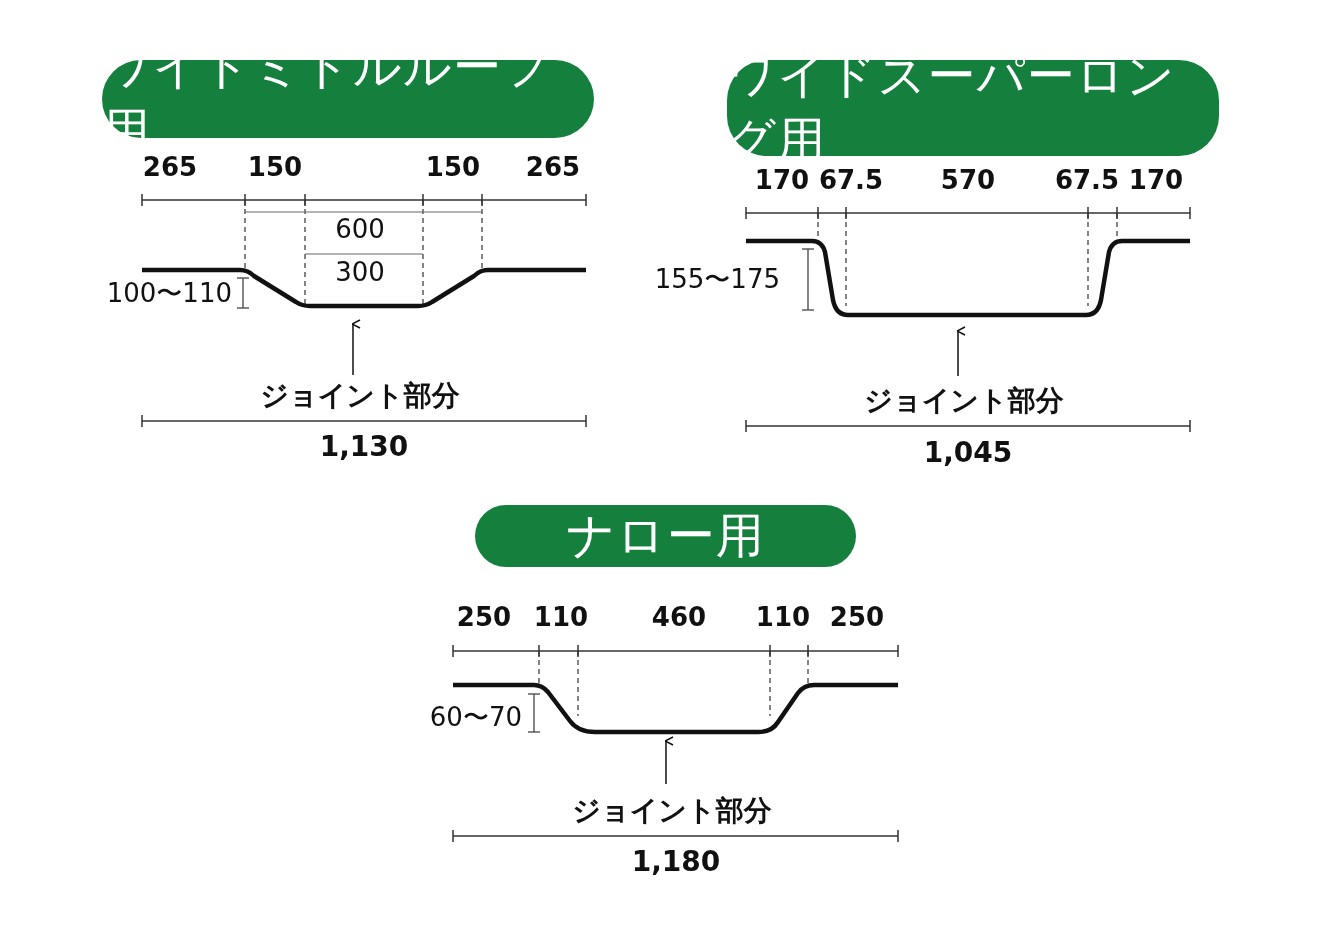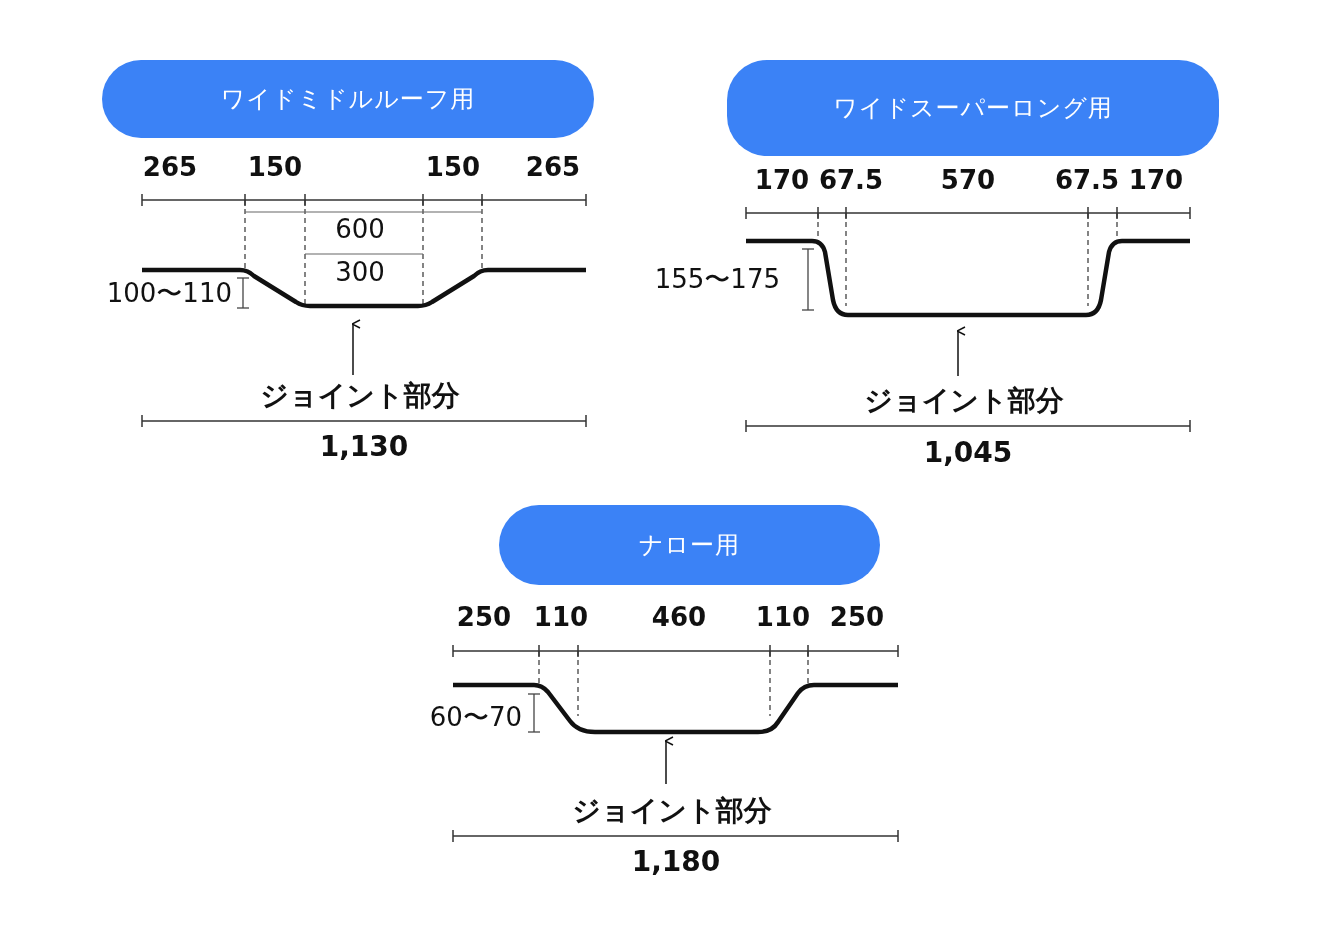--- a/index.html
+++ b/index.html
@@ -1,35 +1,35 @@
 <!DOCTYPE html>
 <html><head>
   <meta charset="utf-8">
   <style>
     html, body { margin: 0; padding: 0; background: #ffffff; }
     body { width: 1320px; height: 926px; position: relative; overflow: hidden;
            font-family: "DejaVu Sans", "Liberation Sans", sans-serif; color: #111; }
-    .pill { position: absolute; background: #3b82f6; color: #ffffff;
+    .pill { position: absolute; background: #15803d; color: #ffffff;
             border-radius: 40px; display: flex; align-items: center; justify-content: center;
-            font-size: 24px; font-weight: 300; letter-spacing: 1px; text-align: center; }
+            font-size: 48px; font-weight: 300; letter-spacing: 1px; }
     svg.canvas { position: absolute; left: 0; top: 0; }
     .dimtext { font-family: "DejaVu Sans", "Liberation Sans", sans-serif; font-size: 26px; fill: #111; }
     .dimtext.bold { font-weight: bold; }
     .labeltext { font-family: "DejaVu Sans", "Liberation Sans", sans-serif; font-size: 28px; font-weight: bold; fill: #111; }
   </style>
 </head>
 <body>
 
 <div class="pill" style="left:102px; top:60px; width:492px; height:78px;">
   <span>ワイドミドルルーフ用</span>
 </div>
 <div class="pill" style="left:727px; top:60px; width:492px; height:96px;">
   <span>ワイドスーパーロング用</span>
 </div>
-<div class="pill" style="left:499px; top:505px; width:381px; height:80px;">
+<div class="pill" style="left:475px; top:505px; width:381px; height:62px;">
   <span>ナロー用</span>
 </div>
 
 <svg class="canvas" width="1320" height="926" viewBox="0 0 1320 926" xmlns="http://www.w3.org/2000/svg">
   <defs>
     <marker id="arrowhead" markerWidth="10" markerHeight="10" refX="5" refY="1" orient="auto" markerUnits="userSpaceOnUse">
       <path d="M1,8 L5,0 L9,8" fill="none" stroke="#111" stroke-width="1.5"></path>
     </marker>
   </defs>
 

